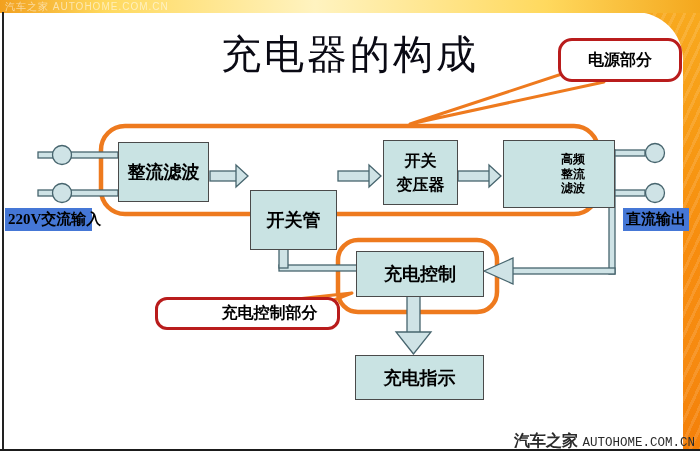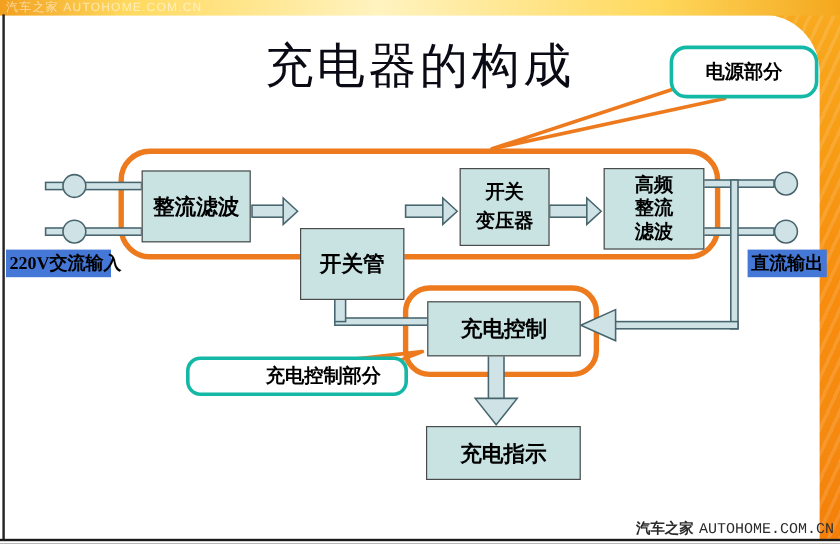--- a/index.html
+++ b/index.html
@@ -43,43 +43,43 @@
 
   .block{
     position:absolute;z-index:6;background:#c9e3e3;border:1.6px solid #4a4a4a;
     display:flex;align-items:center;justify-content:center;text-align:center;
     font-weight:bold;color:#000;white-space:pre-line;
     font-family:"Liberation Serif",serif;
   }
   .b-rect  {left:118px;top:142px;width:89px;height:58px;font-size:18px;}
   .b-tube  {left:250px;top:142px;width:85px;height:58px;font-size:18px;margin-top:48px;}
   .b-trans {left:383px;top:140px;width:73px;height:63px;font-size:16px;line-height:1.45;}
-  .b-hf    {left:503px;top:140px;width:82px;height:66px;font-size:16px;line-height:1.22;}
+  .b-hf    {left:503px;top:140px;width:82px;height:66px;font-size:12px;line-height:1.22;padding-left:28px;}
   .b-ctrl  {left:356px;top:251px;width:126px;height:44px;font-size:18px;}
   .b-ind   {left:355px;top:355px;width:127px;height:43px;font-size:18px;}
 
   .io-label{
     position:absolute;z-index:7;font-weight:bold;font-size:15px;color:#000;
     font-family:"Liberation Serif",serif;padding:2px 3px;white-space:nowrap;margin-top:45px;
   }
   .ac-in{left:5px;top:163px;background:linear-gradient(90deg,#4577d6 0%,#4577d6 88%,rgba(69,119,214,0) 88%);}
   .dc-out{left:623px;top:163px;background:#4577d6;}
 
   .callout{
-    position:absolute;z-index:7;background:#fff;border:3px solid #14b8a6;
+    position:absolute;z-index:7;background:#fff;border:3px solid #b91c1c;
     display:flex;align-items:center;justify-content:center;
     font-weight:bold;color:#000;font-family:"Liberation Serif",serif;
   }
   .co-power{left:558px;top:38px;width:118px;height:38px;border-radius:14px;font-size:16px;}
   .co-ctrl {left:155px;top:297px;width:135px;height:27px;border-radius:12px;font-size:16px;padding-left:44px;}
 
   .footer-mark{
     position:absolute;right:5px;top:431px;z-index:7;color:#2b2b2b;white-space:nowrap;
   }
-  .footer-mark .brand{font-size:12px;font-weight:bold;}
+  .footer-mark .brand{font-size:16px;font-weight:bold;}
   .footer-mark .domain{font-size:12.5px;font-family:"Liberation Mono",monospace;}
 </style>
 </head>
 <body>
 
 <div class="stage">
 
   <div class="right-strip">
     <div class="stripes"></div>
   </div>

